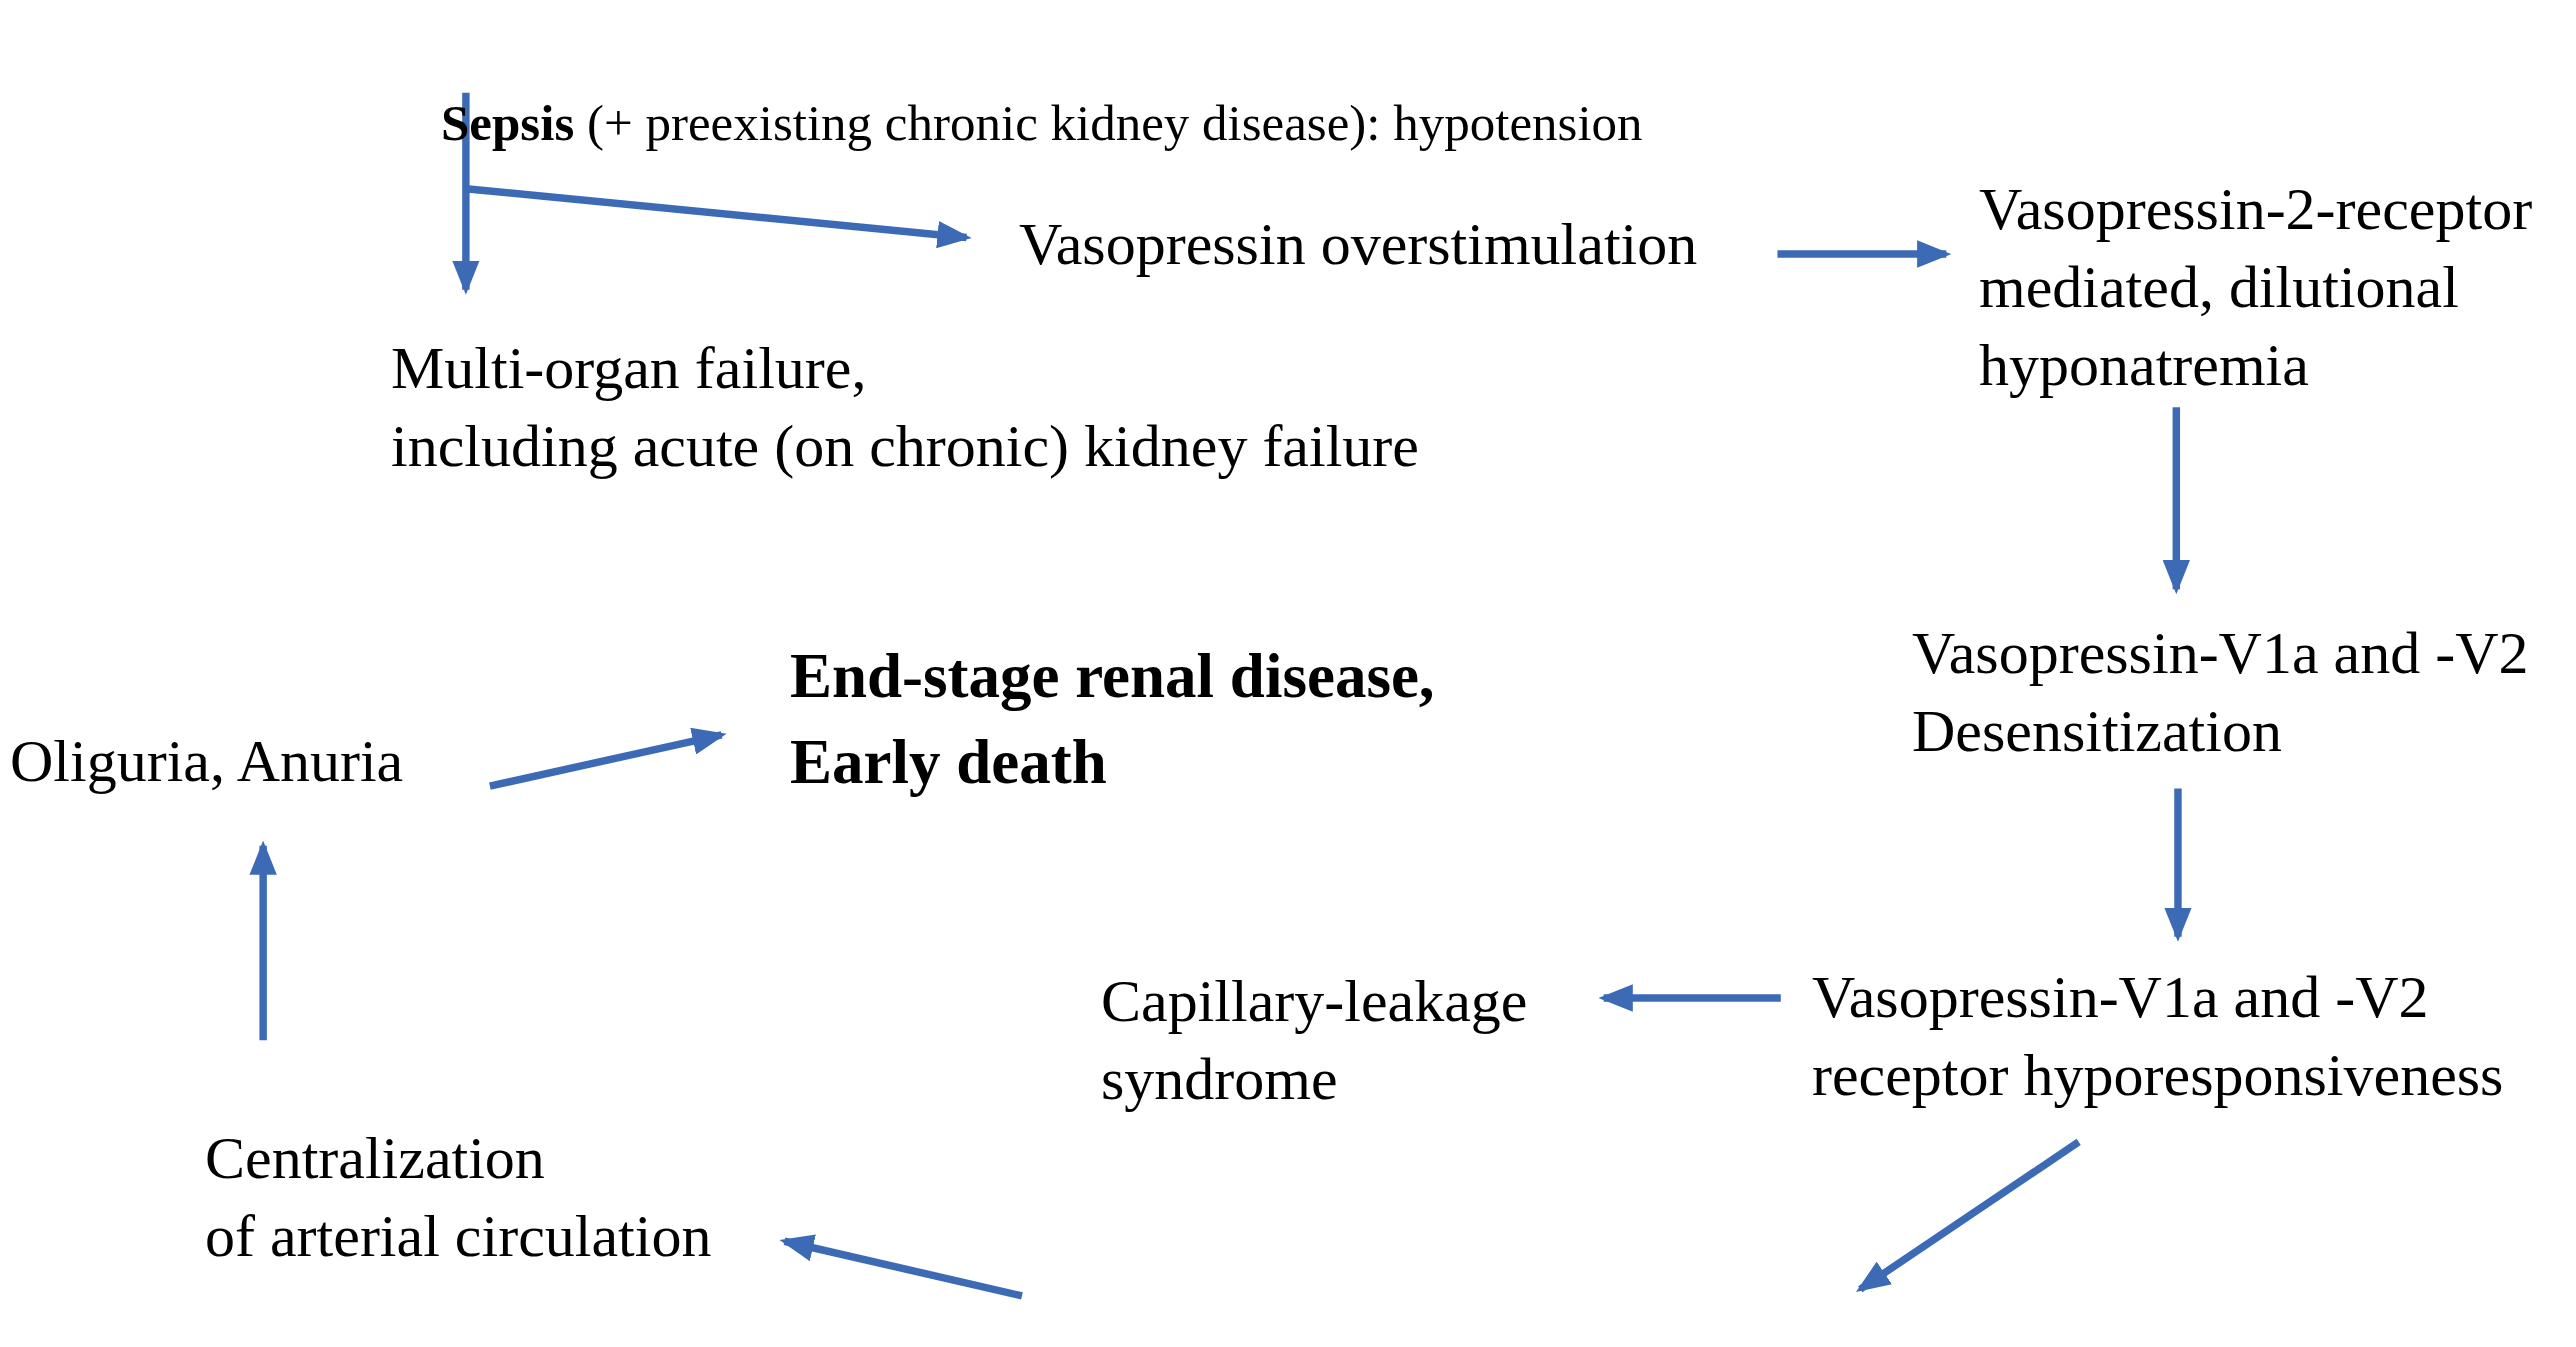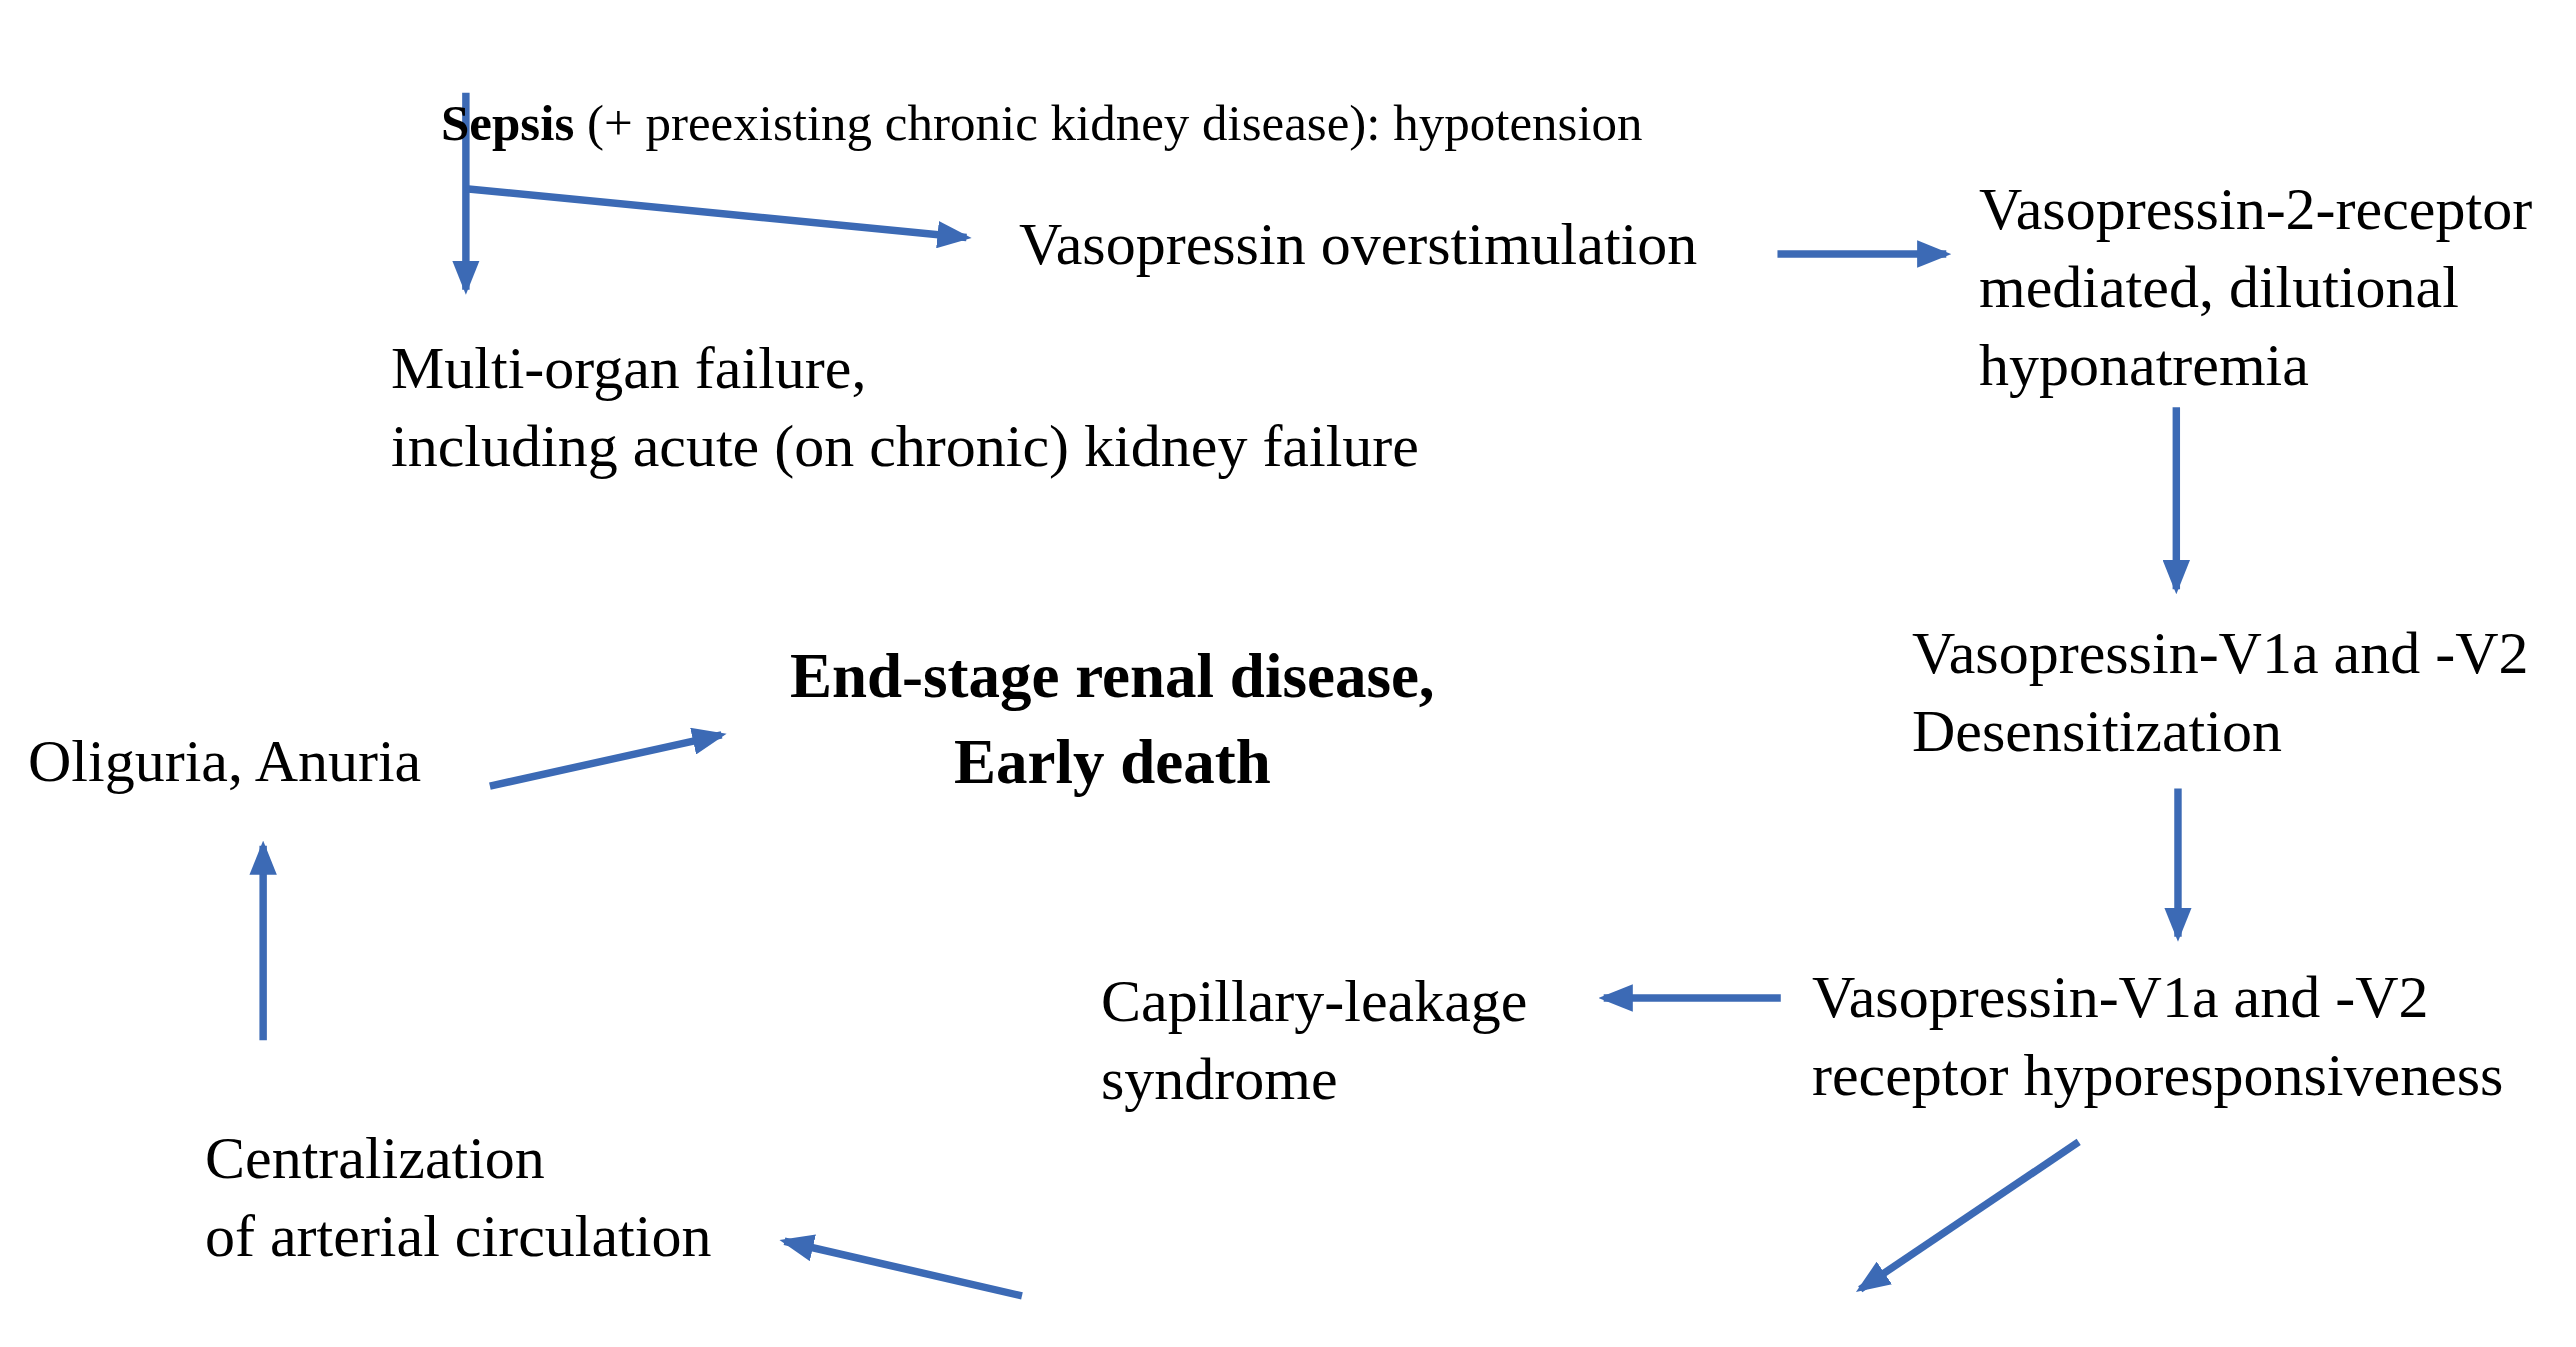--- a/index.html
+++ b/index.html
@@ -42,22 +42,22 @@
     line-height: 79px;
     white-space: pre;
   }
   .title .title-bold { font-weight: bold; }
 
   
   #node-vasopressin-overstimulation { left: 1019px; top: 205px; }
   #node-v2-receptor                 { left: 1979px; top: 170px; }
   #node-multi-organ                 { left: 391px;  top: 329px; }
   #node-desensitization             { left: 1912px; top: 614px; }
-  #node-end-stage                   { left: 790px;  top: 633px; font-size: 63px; line-height: 86px; text-align: center; }
-  #node-oliguria                    { left: 28px;   top: 722px; text-align: right; }
+  #node-end-stage                   { left: 790px;  top: 633px; font-size: 63px; line-height: 86px; }
+  #node-oliguria                    { left: 10px;   top: 722px; text-align: right; }
   #node-hyporesponsiveness          { left: 1812px; top: 958px; }
   #node-capillary                   { left: 1101px; top: 962px; }
   #node-centralization              { left: 205px;  top: 1119px; }
   #node-fluid-refractory            { left: 1066px; top: 1240px; }
 </style>
 </head>
 <body>
 
 <div class="canvas">
 

